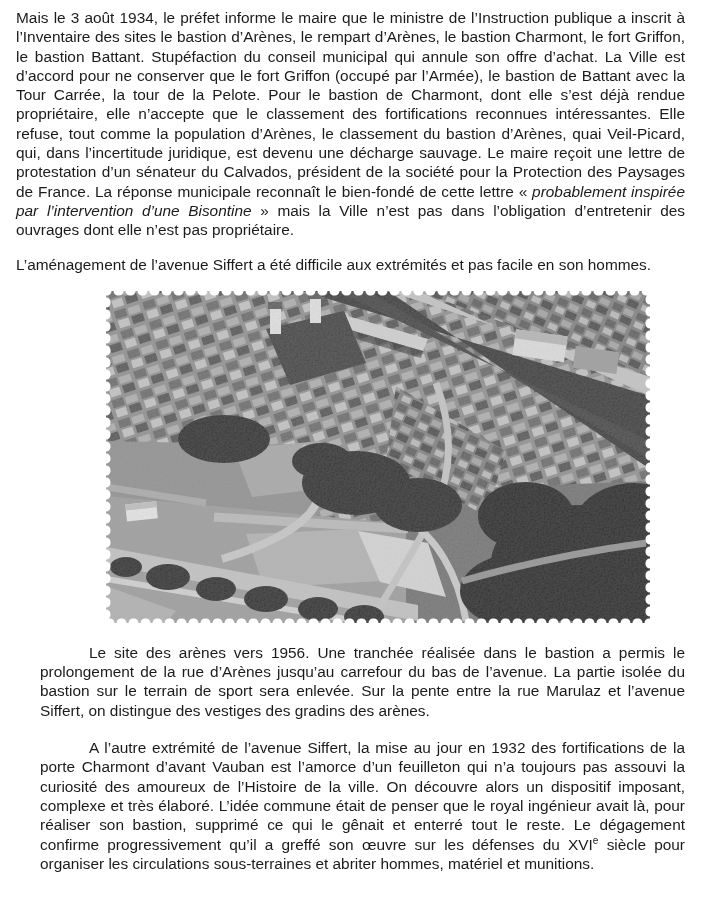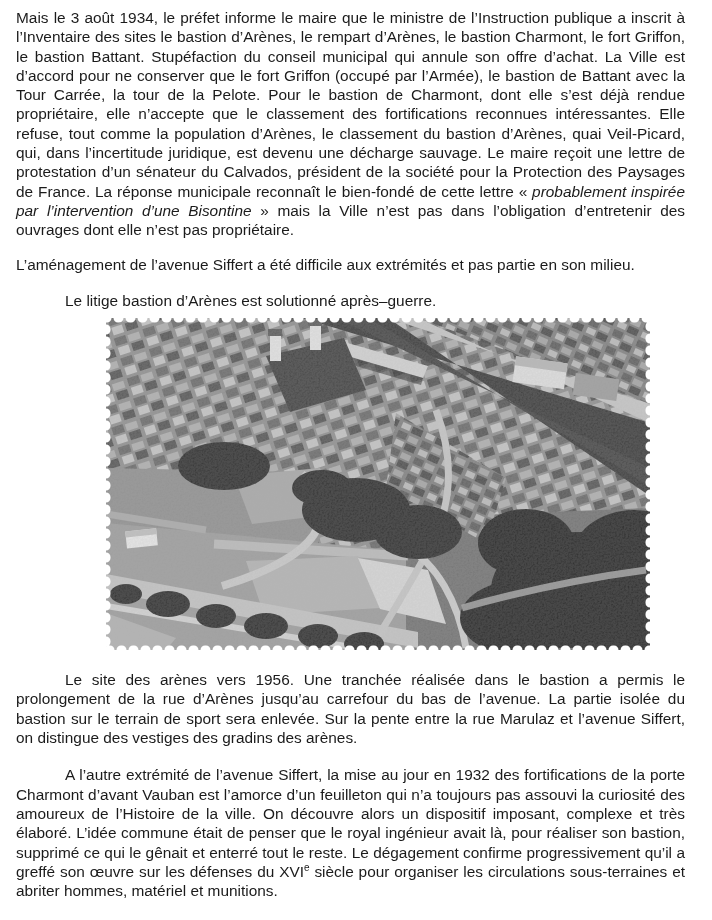--- a/index.html
+++ b/index.html
@@ -13,40 +13,39 @@
   .page { padding: 8px 27px 0 16px; }
   p {
     margin: 0;
     font-size: 15.4px;
     line-height: 19.3px;
     text-align: justify;
   }
   .p1 { margin-bottom: 15px; }
   .p2 { text-align: left; margin-bottom: 17px; }
   .p3 { text-align: left; text-indent: 49px; }
-  .indent { text-indent: 49px; }
+  .indent { text-indent: 49px; margin-left: 24px; }
   .caption { margin-bottom: 18px; }
   figure.photo {
     margin: 8px 0 20px 90px;
     width: 544px; height: 332px;
     padding: 0;
   }
   em { font-style: italic; }
   sup { font-size: 10px; line-height: 0; vertical-align: super; }
 </style>
 </head>
 <body>
 
 <div class="page">
 
   <p class="p1"><span>Mais le 3 août 1934, le préfet informe le maire que le ministre de l’Instruction publique a inscrit à l’Inventaire des sites le bastion d’Arènes, le rempart d’Arènes, le bastion Charmont, le fort Griffon, le bastion Battant. Stupéfaction du conseil municipal qui annule son offre d’achat. La Ville est d’accord pour ne conserver que le fort Griffon (occupé par l’Armée), le bastion de Battant avec la Tour Carrée, la tour de la Pelote. Pour le bastion de Charmont, dont elle s’est déjà rendue propriétaire, elle n’accepte que le classement des fortifications reconnues intéressantes. Elle refuse, tout comme la population d’Arènes, le classement du bastion d’Arènes, quai Veil-Picard, qui, dans l’incertitude juridique, est devenu une décharge sauvage. Le maire reçoit une lettre de protestation d’un sénateur du Calvados, président de la société pour la Protection des Paysages de France. La réponse municipale reconnaît le bien-fondé de cette lettre « </span><em>probablement inspirée par l’intervention d’une Bisontine</em><span> » mais la Ville n’est pas dans l’obligation d’entretenir des ouvrages dont elle n’est pas propriétaire.</span></p>
 
-  <p class="p2">L’aménagement de l’avenue Siffert a été difficile aux extrémités et pas partie en son milieu.</p>
+  <p class="p2">L’aménagement de l’avenue Siffert a été difficile aux extrémités et pas facile en son hommes.</p>
 
-  <p class="p3">Le litige bastion d’Arènes est solutionné après–guerre.</p>
 
   <figure class="photo">
     <svg width="544" height="332" viewBox="0 0 544 332" role="img">
       <defs>
         <clipPath id="ph">
             <rect x="0" y="0" width="544" height="332"></rect>
           </clipPath>
         <pattern id="cityA" width="30" height="21" patternUnits="userSpaceOnUse" patternTransform="rotate(-18)">
           <rect width="30" height="21" fill="#8e8e8e"></rect>
           <rect x="1" y="1" width="12" height="8" fill="#666666"></rect>

